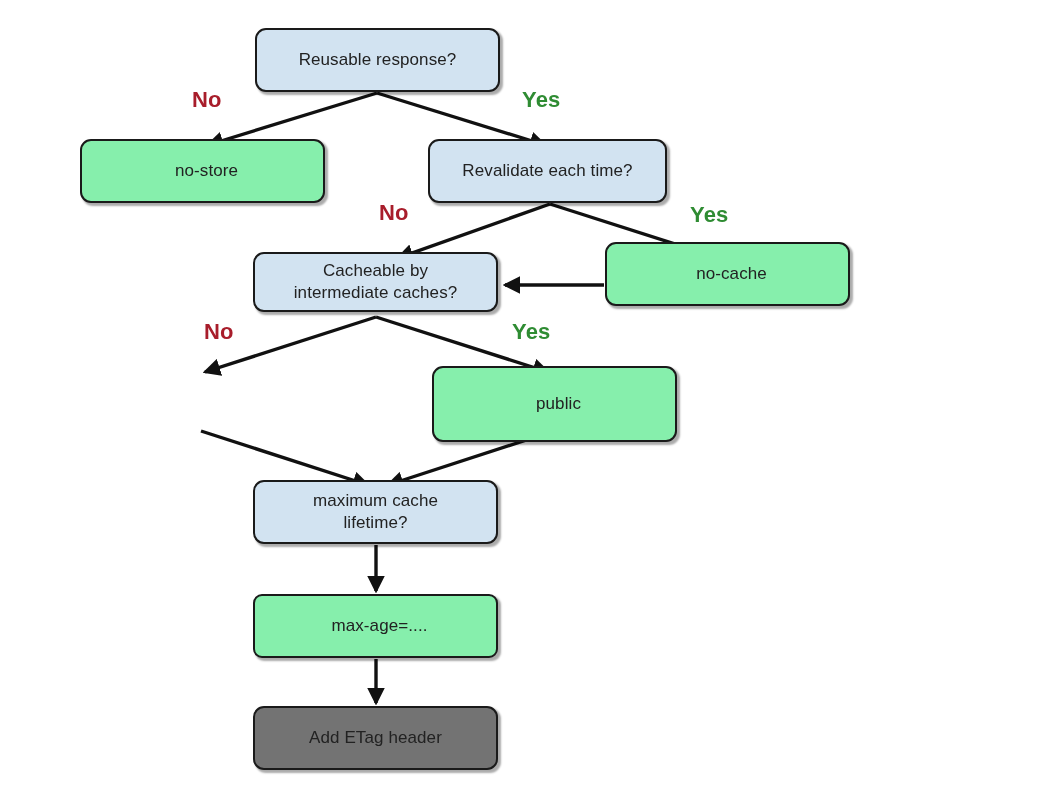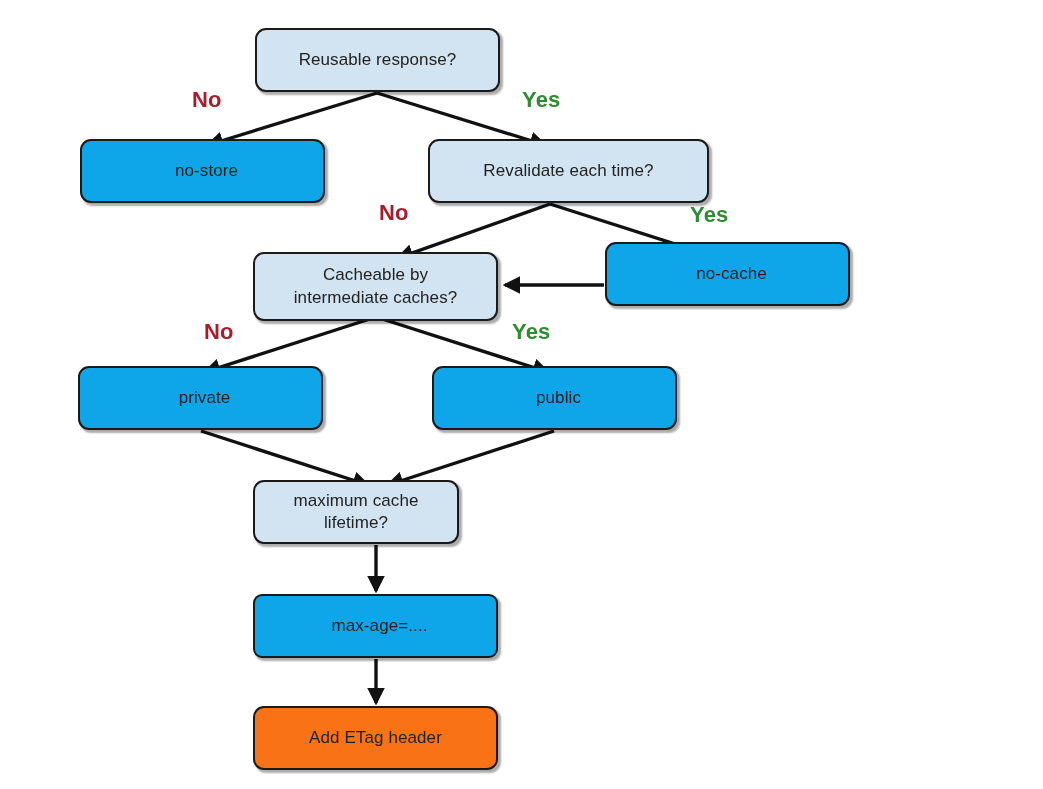--- a/index.html
+++ b/index.html
@@ -40,22 +40,22 @@
     letter-spacing: 0.1px;
     box-shadow: 2.5px 2.5px 2px rgba(0,0,0,0.33);
     z-index: 2;
   }
   .node .nlabel {
     display: block;
     padding: 0 6px;
     white-space: pre-line;
   }
   .fill-blue   { background: #d2e3f1; }
-  .fill-yellow { background: #0ea5e9; padding-left: 8px; }
-  .fill-green  { background: #f97316; }
+  .fill-yellow { background: #86efac; padding-left: 8px; }
+  .fill-green  { background: #737373; }
 
   .edge-label {
     position: absolute;
     font-weight: bold;
     font-size: 22px;
     letter-spacing: 0.2px;
     z-index: 3;
     white-space: nowrap;
   }
 </style>
@@ -97,42 +97,39 @@
   </svg>
 
   <div class="node fill-blue" style="left:255px; top:28px; width:245px; height:64px;">
     <span class="nlabel">Reusable response?</span>
   </div>
 
   <div class="node fill-yellow" style="left:80px; top:139px; width:245px; height:64px;">
     <span class="nlabel">no-store</span>
   </div>
 
-  <div class="node fill-blue" style="left:428px; top:139px; width:281px; height:64px;align-items:center;">
+  <div class="node fill-blue" style="left:428px; top:139px; width:239px; height:64px;align-items:center;">
     <span class="nlabel">Revalidate each time?</span>
   </div>
 
-  <div class="node fill-blue" style="left:253px; top:252px; width:245px; height:69px;">
+  <div class="node fill-blue" style="left:253px; top:252px; width:245px; height:60px;">
     <span class="nlabel">Cacheable by
 intermediate caches?</span>
   </div>
 
   <div class="node fill-yellow" style="left:605px; top:242px; width:245px; height:64px;">
     <span class="nlabel">no-cache</span>
   </div>
 
-  <div class="node fill-yellow" style="left:78px; top:366px; width:245px; height:64px;">
-    <span class="nlabel">private</span>
-  </div>
 
-  <div class="node fill-yellow" style="left:432px; top:366px; width:245px; height:64px;">
+  <div class="node fill-yellow" style="left:432px; top:366px; width:245px; height:76px;">
     <span class="nlabel">public</span>
   </div>
 
-  <div class="node fill-blue" style="left:253px; top:480px; width:206px; height:64px;">
+  <div class="node fill-blue" style="left:253px; top:480px; width:245px; height:64px;">
     <span class="nlabel">maximum cache
 lifetime?</span>
   </div>
 
   <div class="node fill-yellow" style="left:253px; top:594px; width:245px; height:64px;border-radius:9px;">
     <span class="nlabel">max-age=....</span>
   </div>
 
   <div class="node fill-green" style="left:253px; top:706px; width:245px; height:64px;">
     <span class="nlabel">Add ETag header</span>

